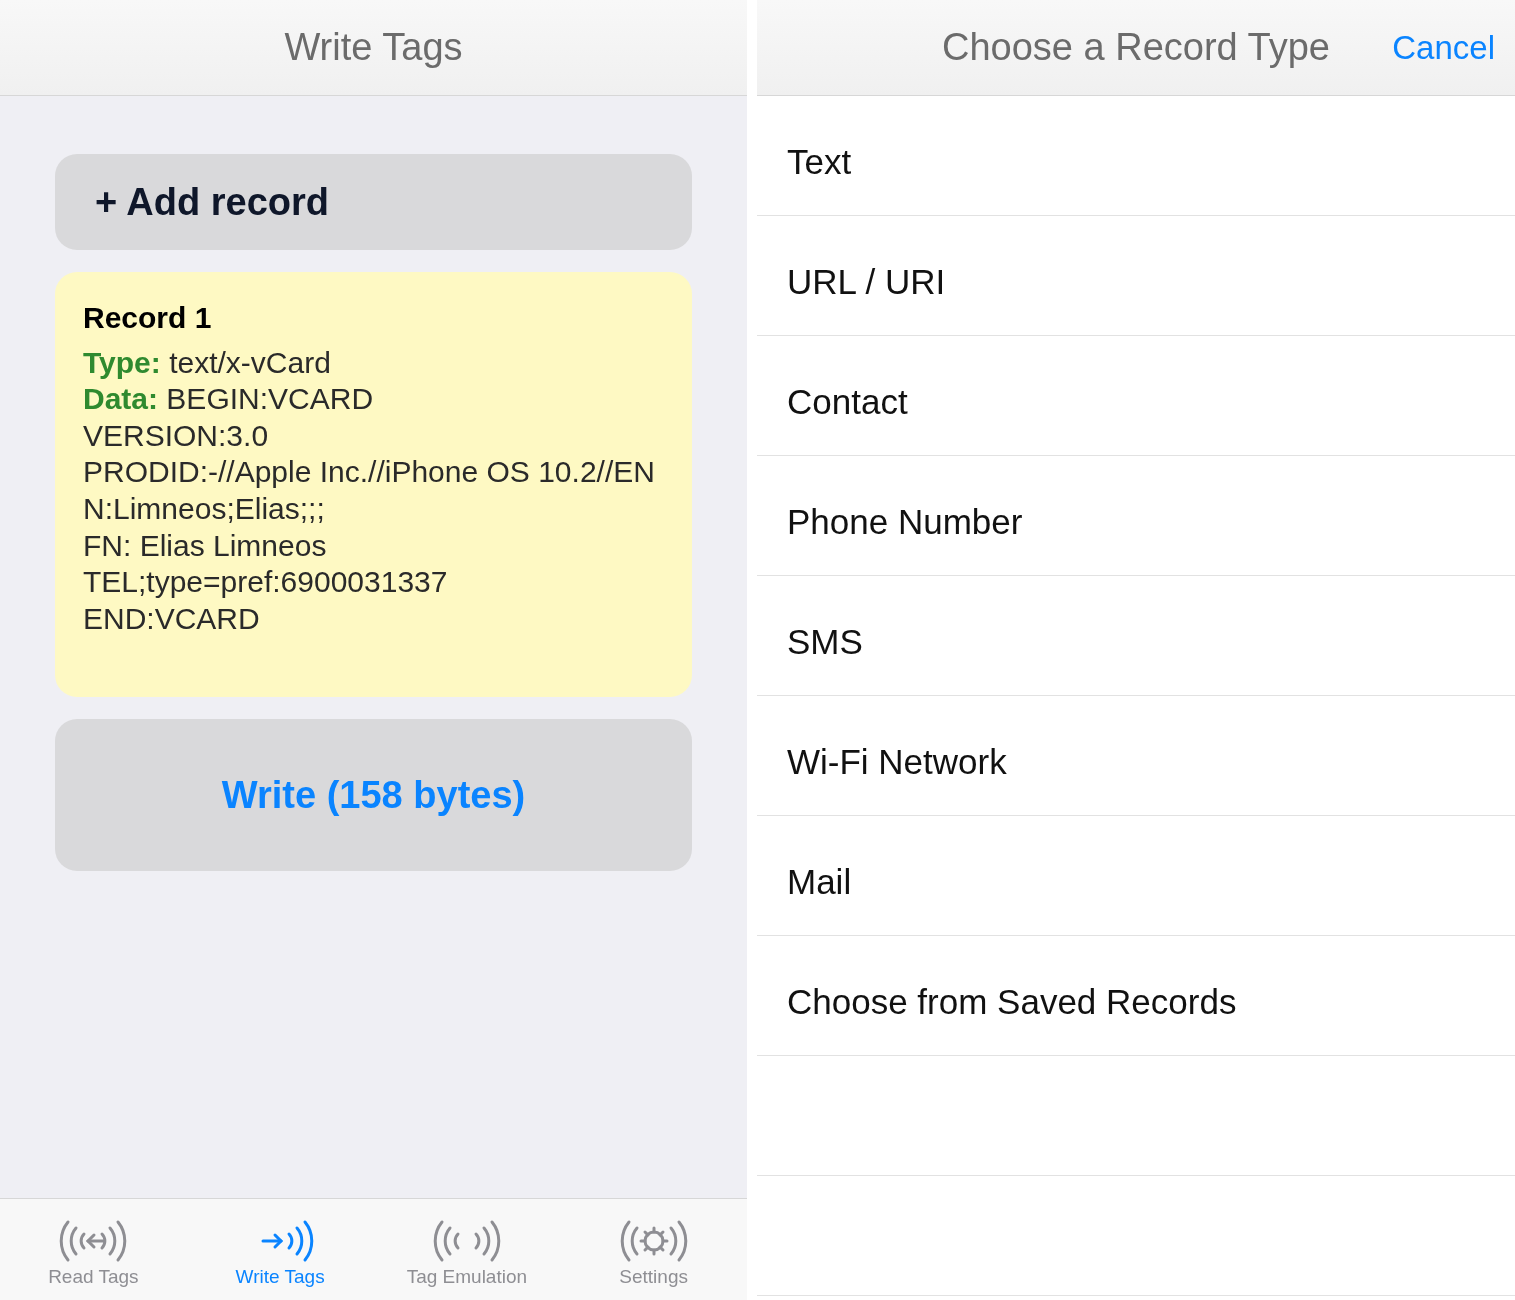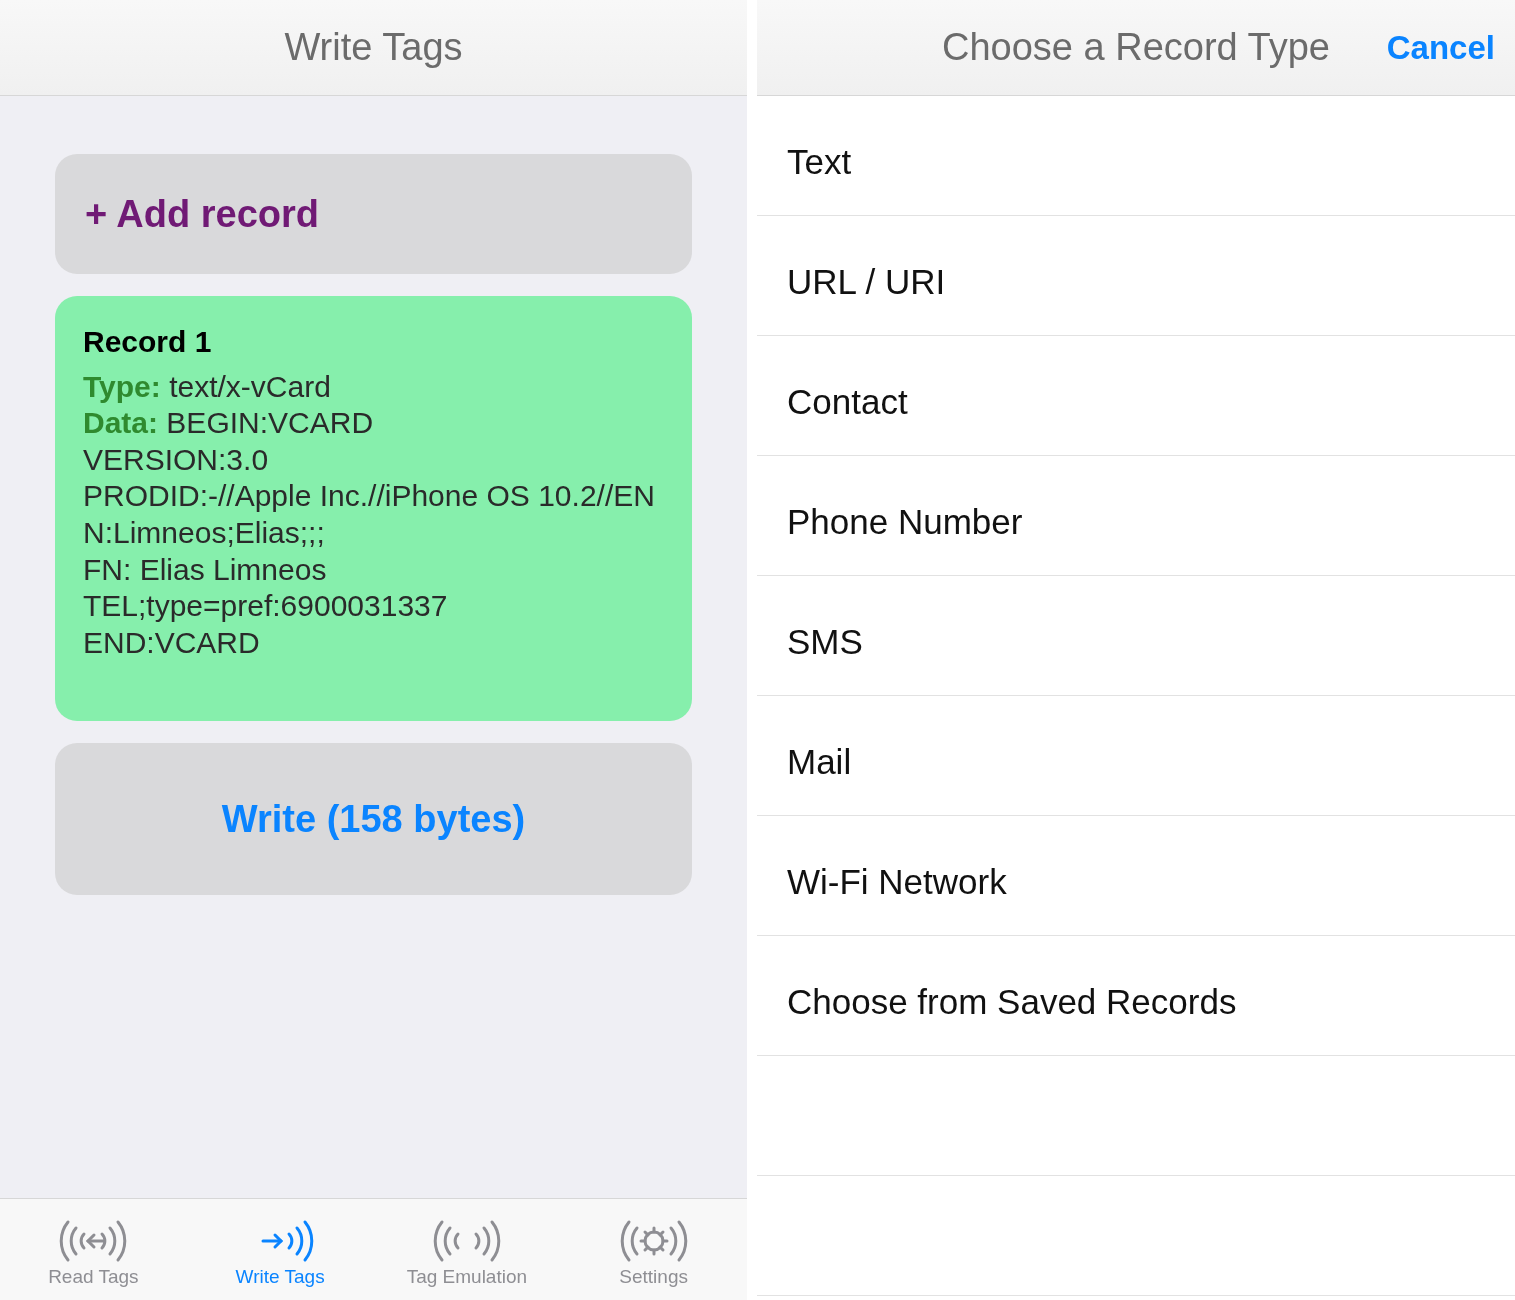--- a/index.html
+++ b/index.html
@@ -40,44 +40,44 @@
     .nav-title {
       font-size: 38px;
       color: #6b6b6b;
       font-weight: 400;
     }
     .nav-cancel {
       position: absolute;
       right: 20px;
       font-size: 33px;
       color: #0a84ff;
-      font-weight: 700;
+      font-weight: 400;
       margin-left: 39px;
     }
     .body-left {
       flex: 1;
       padding: 58px 55px 0 55px;
       background: #efeff4;
       display: flex;
       flex-direction: column;
       gap: 22px;
     }
     .add-record-btn {
       background: #d9d9db;
       border-radius: 22px;
-      height: 120px;
-      display: flex;
-      align-items: center;
-      padding: 0 30px;
+      height: 96px;
+      display: flex;
+      align-items: center;
+      padding: 0 40px;
       font-size: 38px;
       font-weight: 700;
-      color: #701a75;
+      color: #0f172a;
     }
     .record-card {
-      background: #86efac;
+      background: #fef9c3;
       border-radius: 22px;
       padding: 28px 28px 60px 28px;
       font-size: 30px;
       line-height: 1.22;
     }
     .record-title {
       font-weight: 700;
       color: #000;
       margin-bottom: 8px;
     }
@@ -281,24 +281,24 @@
     <div class="list-row">
         <span>Contact</span>
       </div>
     <div class="list-row">
         <span>Phone Number</span>
       </div>
     <div class="list-row">
         <span>SMS</span>
       </div>
     <div class="list-row">
+        <span>Wi-Fi Network</span>
+      </div>
+    <div class="list-row">
         <span>Mail</span>
-      </div>
-    <div class="list-row">
-        <span>Wi-Fi Network</span>
       </div>
     <div class="list-row">
         <span>Choose from Saved Records</span>
       </div>
     <div class="list-row"></div>
     <div class="list-row"></div>
   </div>
 
 </div>
 

